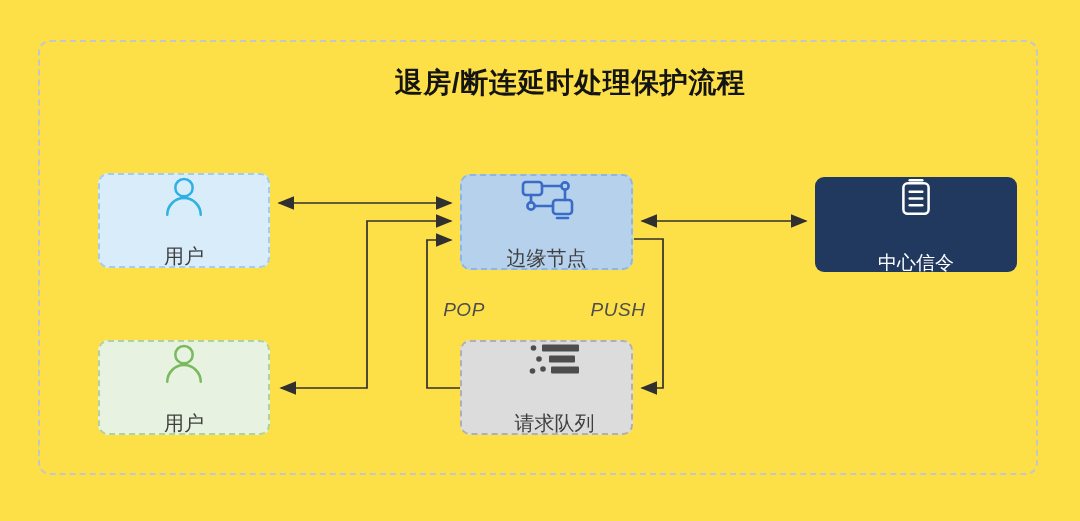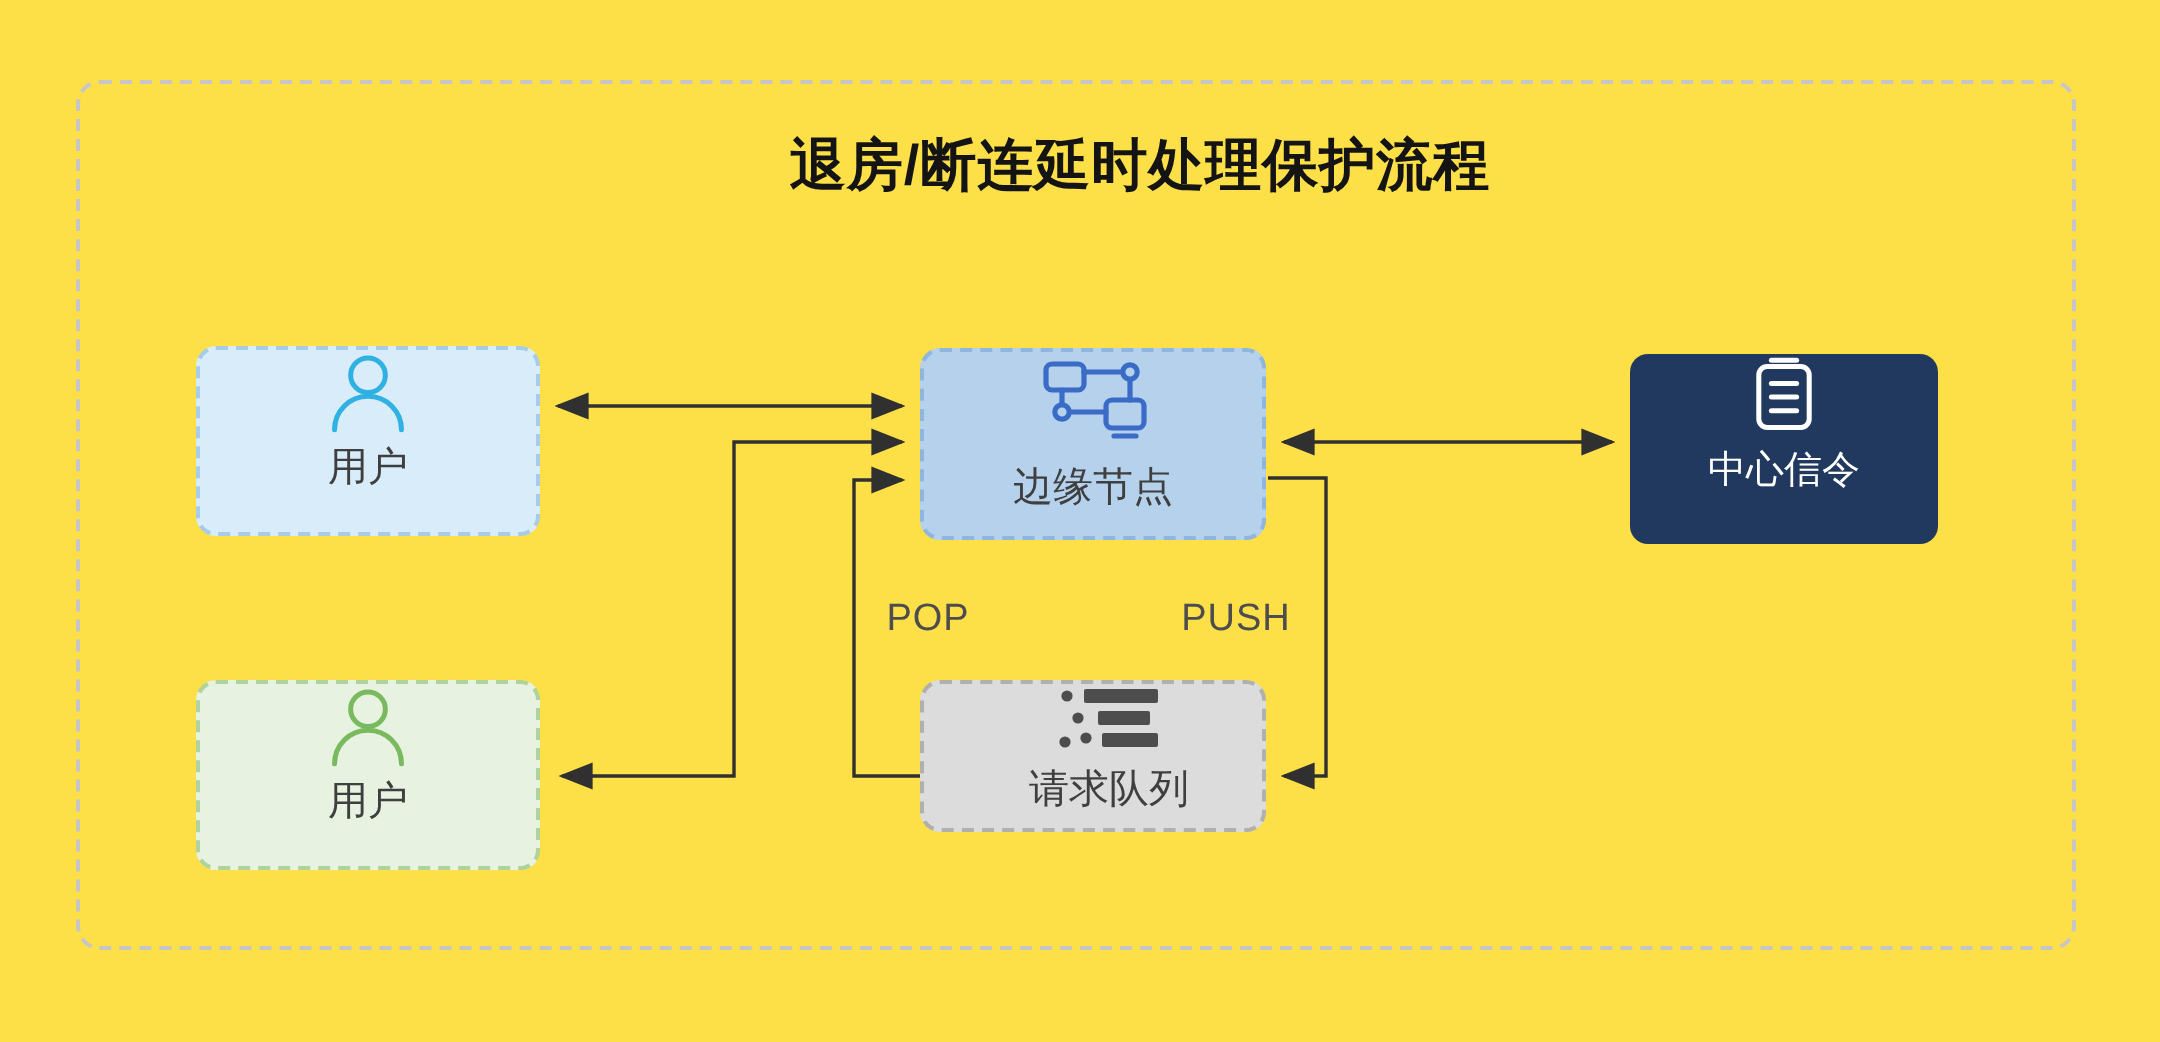--- a/index.html
+++ b/index.html
@@ -10,43 +10,43 @@
   .frame{
     position:absolute;left:38px;top:40px;width:1000px;height:435px;
     border:2px dashed var(--frame-border);border-radius:12px;box-sizing:border-box;
   }
   .title{
     position:absolute;top:64px;left:570px;transform:translateX(-50%);
     font-size:28px;font-weight:bold;color:var(--title);white-space:nowrap;letter-spacing:.5px;
   }
   .node{
     position:absolute;box-sizing:border-box;border-radius:10px;
-    display:flex;flex-direction:column;align-items:center;justify-content:flex-start;gap:7px;
+    display:flex;flex-direction:column;align-items:center;justify-content:space-between;gap:7px;
   }
   .node .label{font-size:20px;color:var(--label);line-height:1;}
   .node-user-top{left:98px;top:173px;width:172px;height:95px;background:var(--user-top-bg);
     border:2px dashed var(--user-top-border);color:var(--user-top-icon);}
   .node-user-bottom{left:98px;top:340px;width:172px;height:95px;background:var(--user-bottom-bg);
     border:2px dashed var(--user-bottom-border);color:var(--user-bottom-icon);}
   .node-edge{left:460px;top:174px;width:173px;height:96px;background:var(--edge-bg);
     border:2px dashed var(--edge-border);color:var(--edge-icon);gap:12px;}
-  .node-queue{left:460px;top:340px;width:173px;height:76px;background:var(--queue-bg);
+  .node-queue{left:460px;top:340px;width:173px;height:95px;background:var(--queue-bg);
     border:2px dashed var(--queue-border);color:var(--queue-icon);padding-left:16px;}
-  .node-central{left:815px;top:177px;width:154px;height:95px;background:var(--central-bg);
+  .node-central{left:815px;top:177px;width:202px;height:95px;background:var(--central-bg);
     border:none;border-radius:9px;color:#ffffff;}
   .node-central .label{color:var(--central-text);font-size:19px;}
   .icon svg{display:block;}
   .stroke-icon{fill:none;stroke:currentColor;stroke-linecap:round;stroke-linejoin:round;}
   .fill-icon{fill:currentColor;stroke:none;}
   .arrow-layer{position:absolute;left:0;top:0;pointer-events:none;}
   .conn{fill:none;stroke:var(--arrow);stroke-width:1.7px;}
   .ah-fill{fill:var(--arrow);}
   .flow-label{
     position:absolute;font-size:19px;color:var(--annot);line-height:1;
-    transform:translateX(-50%);letter-spacing:.5px;
+    transform:translateX(-50%);letter-spacing:.5px;font-style:italic;
   }
   .flow-label-pop{left:464px;top:300px;}
   .flow-label-push{left:618px;top:300px;}
 </style>
 </head>
 <body>
 
 <div class="canvas">
 
   <div class="frame"></div>

